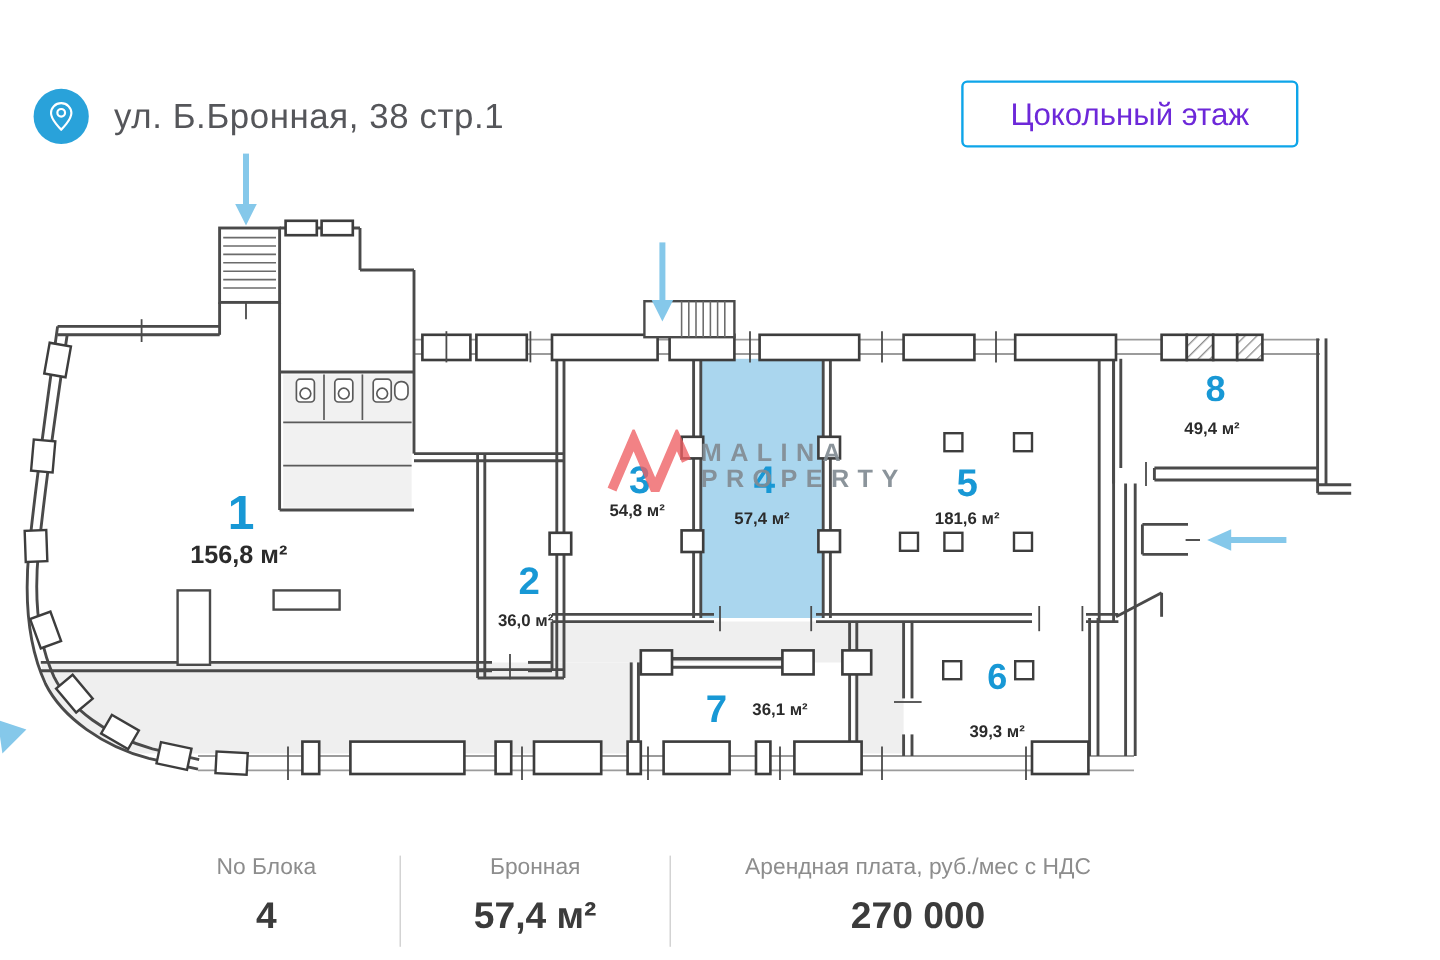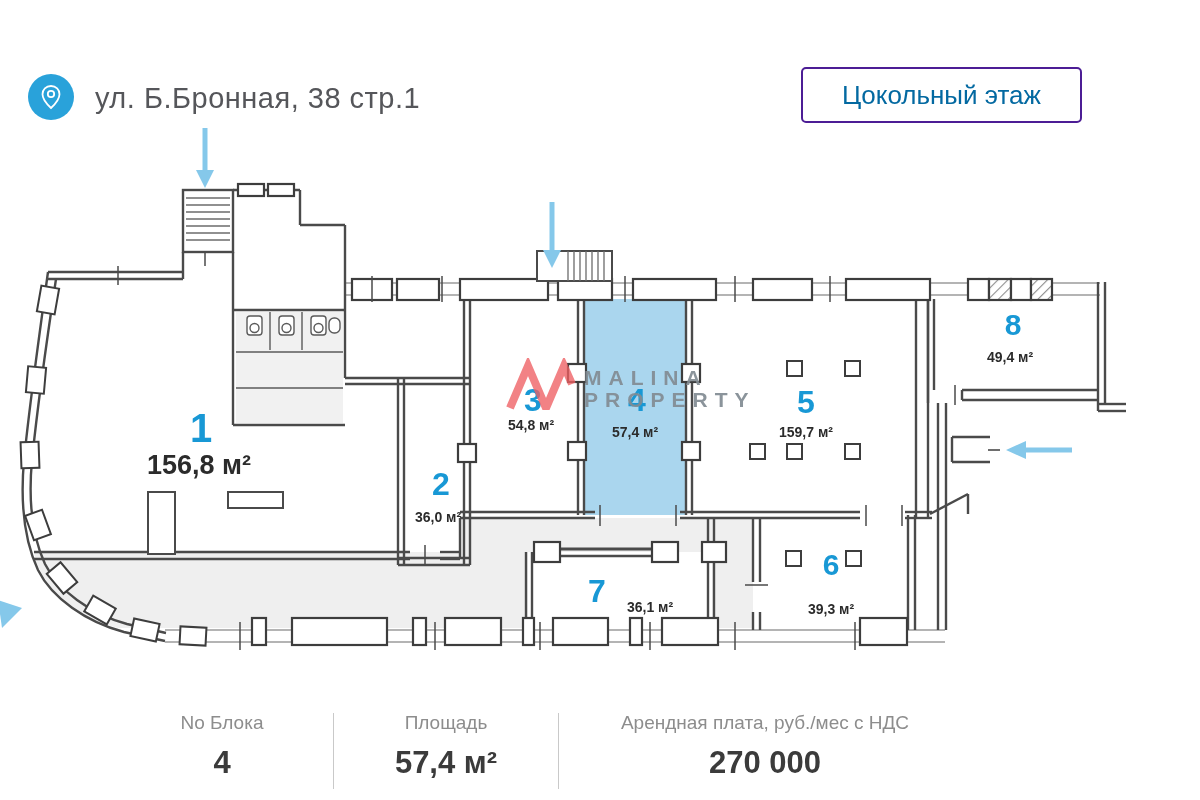--- a/index.html
+++ b/index.html
@@ -4,21 +4,21 @@
 <style>
   * { margin:0; padding:0; box-sizing:border-box; }
   body { width:1200px; height:800px; position:relative; background:#ffffff; overflow:hidden;
          font-family:"Liberation Sans", sans-serif; }
   .abs { position:absolute; }
   
   .pin-badge { left:28px; top:74px; width:46px; height:46px; border-radius:50%;
                background:#29a2da; display:flex; align-items:center; justify-content:center; z-index:10; }
   .address { left:95px; top:82px; font-size:29px; color:#55565a; letter-spacing:.5px; z-index:10; }
   .floor-btn { left:801px; top:67px; width:281px; height:56px; background:#fff;
-               border:2px solid #4c1d95; border-radius:5px; color:#0369a1; font-size:26px;
+               border:2px solid #0ea5e9; border-radius:5px; color:#6d28d9; font-size:26px;
                display:flex; align-items:center; justify-content:center; z-index:10; cursor:pointer; }
   
   #plan { left:0; top:0; z-index:1; }
   
   .region { z-index:2; background:transparent; }
   
   .num { z-index:3; color:#1898d5; font-weight:bold; text-align:center; line-height:1; }
   .area { z-index:3; color:#2b2b2b; font-weight:bold; text-align:center; line-height:1; font-size:14px; }
   
   .wm { left:506px; top:352px; width:280px; height:80px; z-index:6; pointer-events:none; opacity:.92; }
@@ -294,54 +294,54 @@
 <div class="abs region" style="left:60px;top:290px;width:380px;height:250px;"></div>
 <div class="abs region" style="left:398px;top:380px;width:70px;height:180px;"></div>
 <div class="abs region" style="left:466px;top:300px;width:112px;height:212px;"></div>
 <div class="abs region" style="left:582px;top:300px;width:106px;height:212px;"></div>
 <div class="abs region" style="left:695px;top:300px;width:225px;height:215px;"></div>
 <div class="abs region" style="left:760px;top:520px;width:148px;height:105px;"></div>
 <div class="abs region" style="left:532px;top:554px;width:178px;height:70px;"></div>
 <div class="abs region" style="left:945px;top:302px;width:145px;height:85px;"></div>
 
 <div class="abs num" style="left:176px;top:408px;width:50px;font-size:40px;">1</div>
-<div class="abs area" style="left:139px;top:452px;width:120px;font-size:27px;">156,8 м²</div>
+<div class="abs area" style="left:139px;top:452px;width:120px;font-size:21px;">156,8 м²</div>
 
 <div class="abs num" style="left:416px;top:468px;width:50px;font-size:32px;">2</div>
 <div class="abs area" style="left:393px;top:510px;width:90px;">36,0 м²</div>
 
 <div class="abs num" style="left:508px;top:384px;width:50px;font-size:32px;">3</div>
 <div class="abs area" style="left:486px;top:418px;width:90px;">54,8 м²</div>
 
 <div class="abs num" style="left:612px;top:384px;width:50px;font-size:32px;">4</div>
 <div class="abs area" style="left:590px;top:425px;width:90px;">57,4 м²</div>
 
 <div class="abs num" style="left:781px;top:386px;width:50px;font-size:32px;">5</div>
-<div class="abs area" style="left:756px;top:425px;width:100px;">159,7 м²</div>
+<div class="abs area" style="left:756px;top:425px;width:100px;">181,6 м²</div>
 
 <div class="abs num" style="left:806px;top:550px;width:50px;font-size:30px;">6</div>
 <div class="abs area" style="left:786px;top:602px;width:90px;">39,3 м²</div>
 
 <div class="abs num" style="left:572px;top:575px;width:50px;font-size:32px;">7</div>
-<div class="abs area" style="left:605px;top:584px;width:90px;margin-top:16px;">36,1 м²</div>
+<div class="abs area" style="left:605px;top:584px;width:90px;">36,1 м²</div>
 
 <div class="abs num" style="left:988px;top:310px;width:50px;font-size:30px;">8</div>
 <div class="abs area" style="left:965px;top:350px;width:90px;">49,4 м²</div>
 
 <div class="abs wm">
   <svg width="70" height="52" style="position:absolute;left:0;top:6px;">
     <path d="M4,50 L22,8 L40,50 L58,8 L66,26" fill="none" stroke="#ee5f63" stroke-width="8" opacity="0.85"></path>
   </svg>
   <div class="wm-line" style="top:14px;">MALINA</div>
   <div class="wm-line" style="top:36px;">PROPERTY</div>
 </div>
 
 <div class="abs f-div" style="left:333px;"></div>
 <div class="abs f-div" style="left:558px;"></div>
 
 <div class="abs f-label" style="left:142px;width:160px;">No Блока</div>
 <div class="abs f-value" style="left:142px;width:160px;">4</div>
 
-<div class="abs f-label" style="left:366px;width:160px;">Площадь</div>
+<div class="abs f-label" style="left:366px;width:160px;">Бронная</div>
 <div class="abs f-value" style="left:366px;width:160px;">57,4 м²</div>
 
 <div class="abs f-label" style="left:590px;width:350px;">Арендная плата, руб./мес с НДС</div>
 <div class="abs f-value" style="left:590px;width:350px;">270 000</div>
 
 </body></html>

